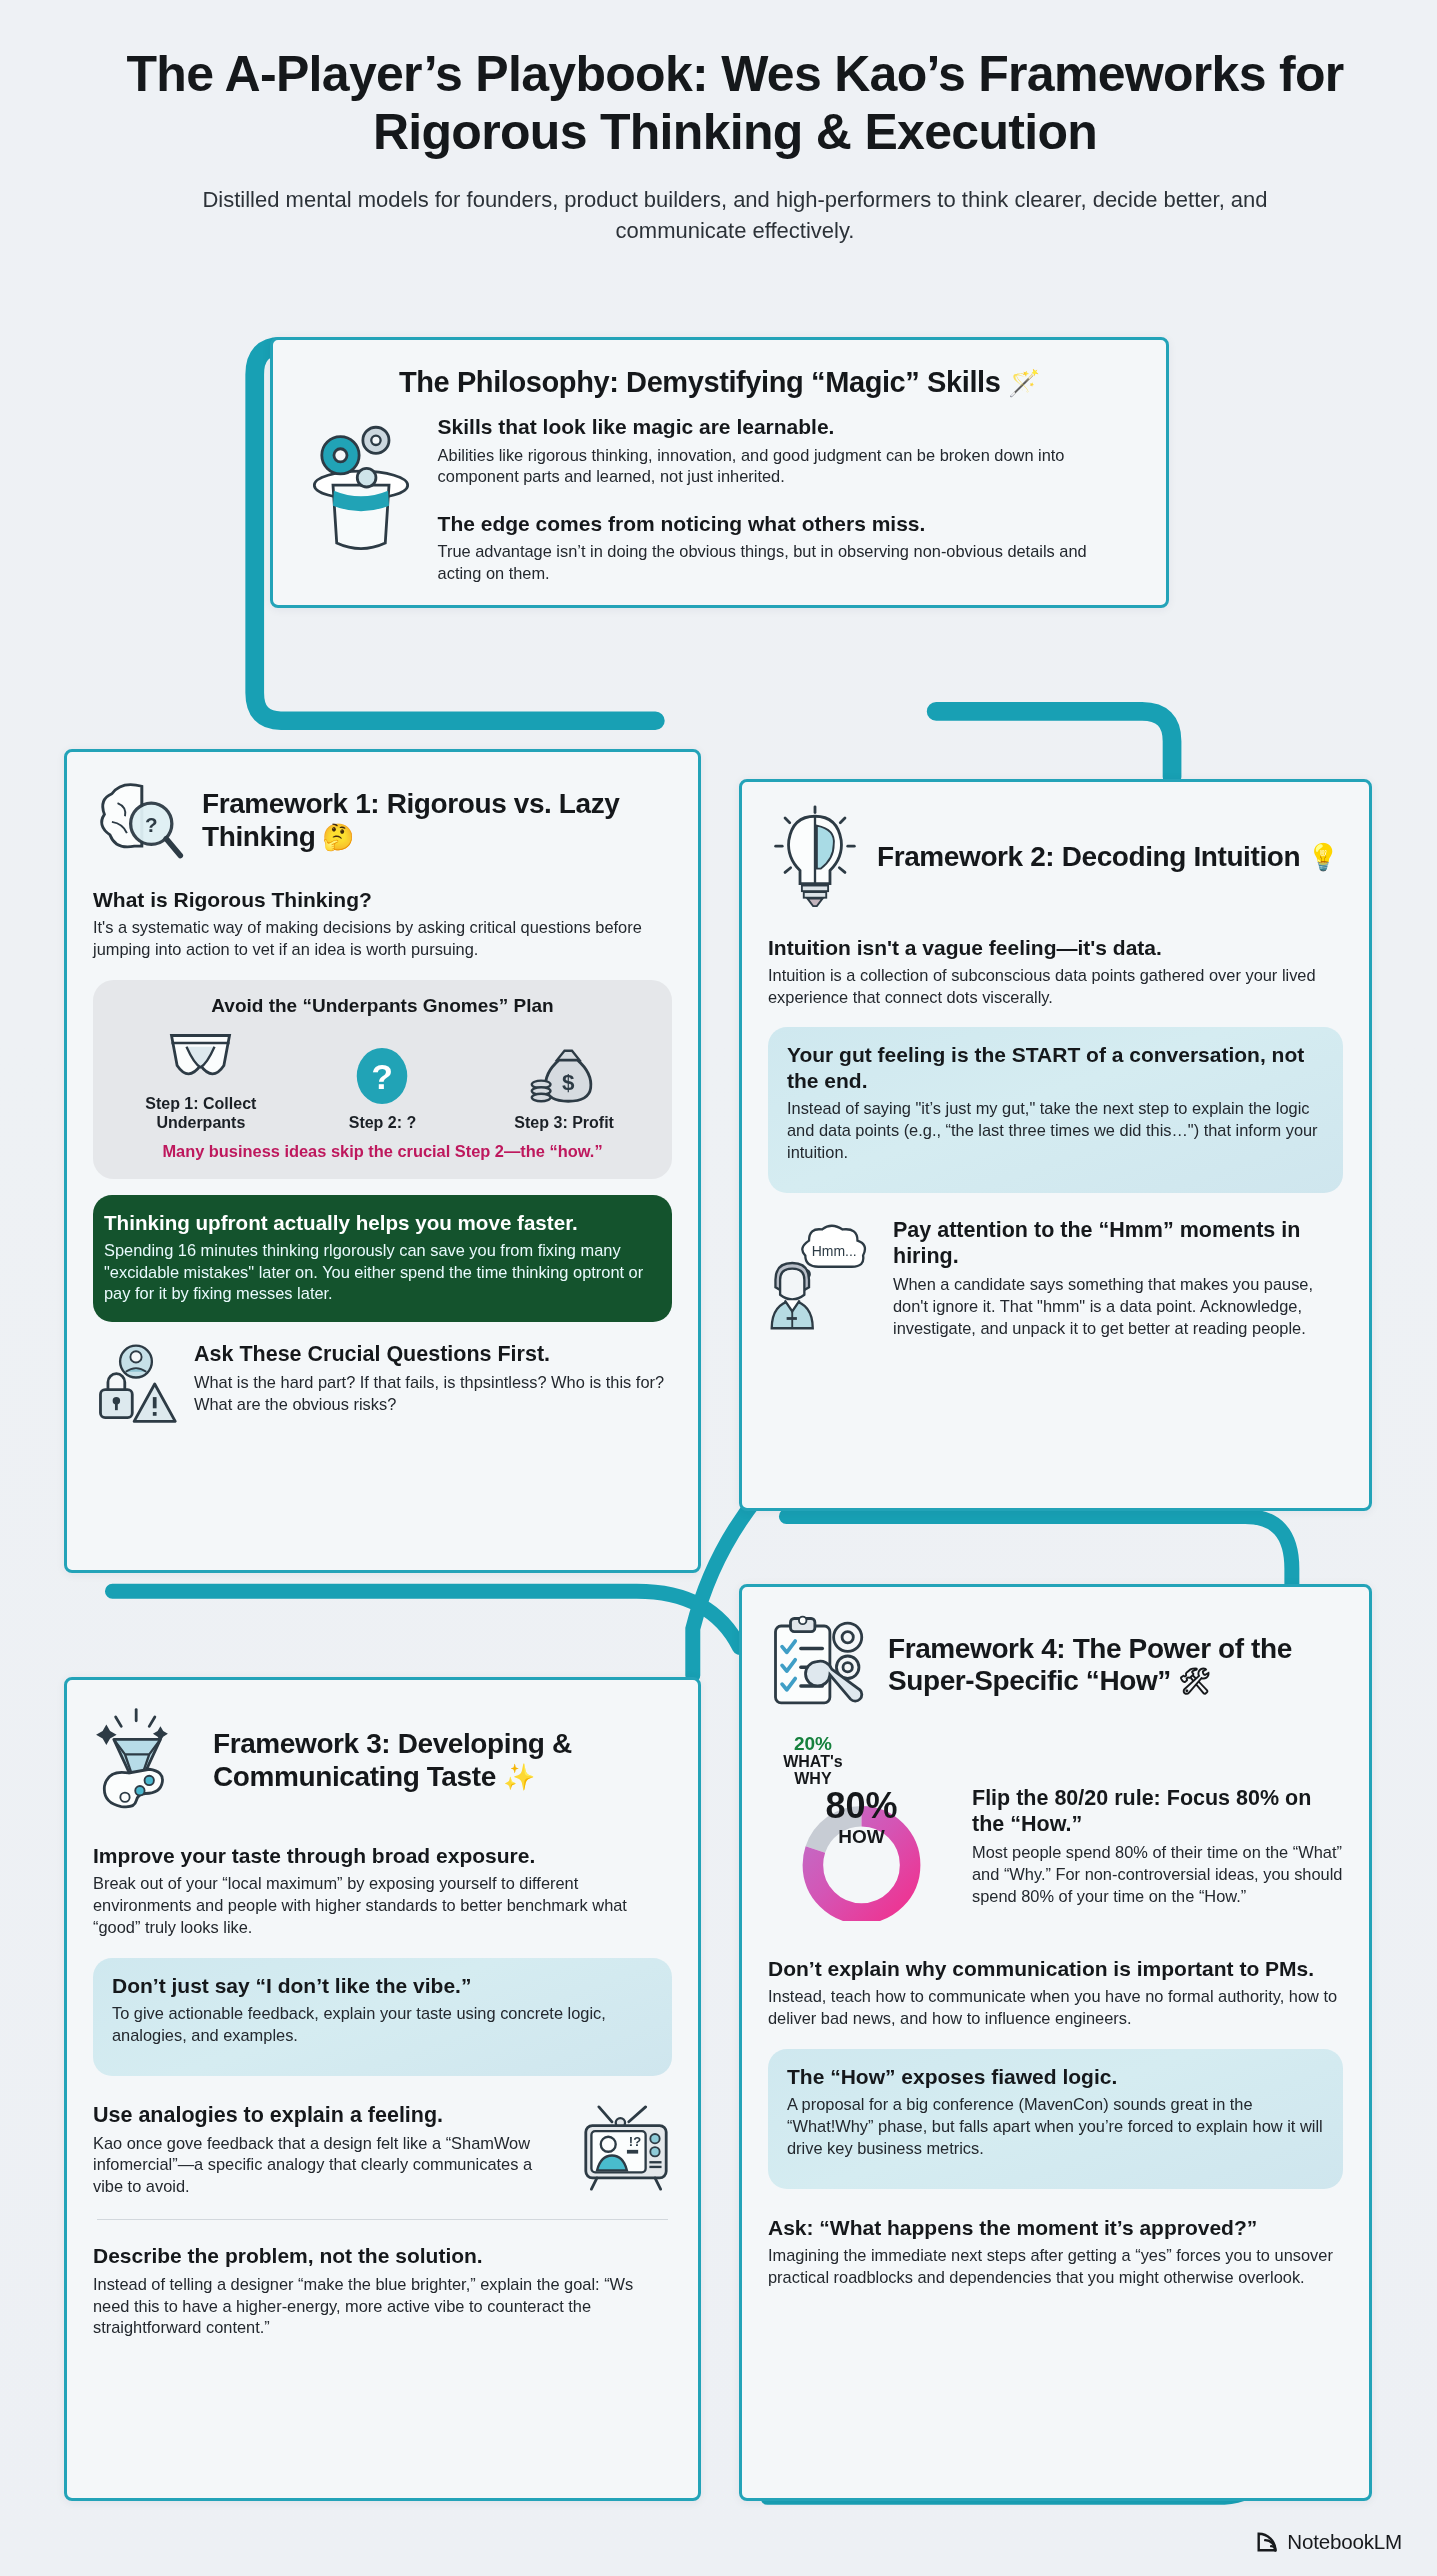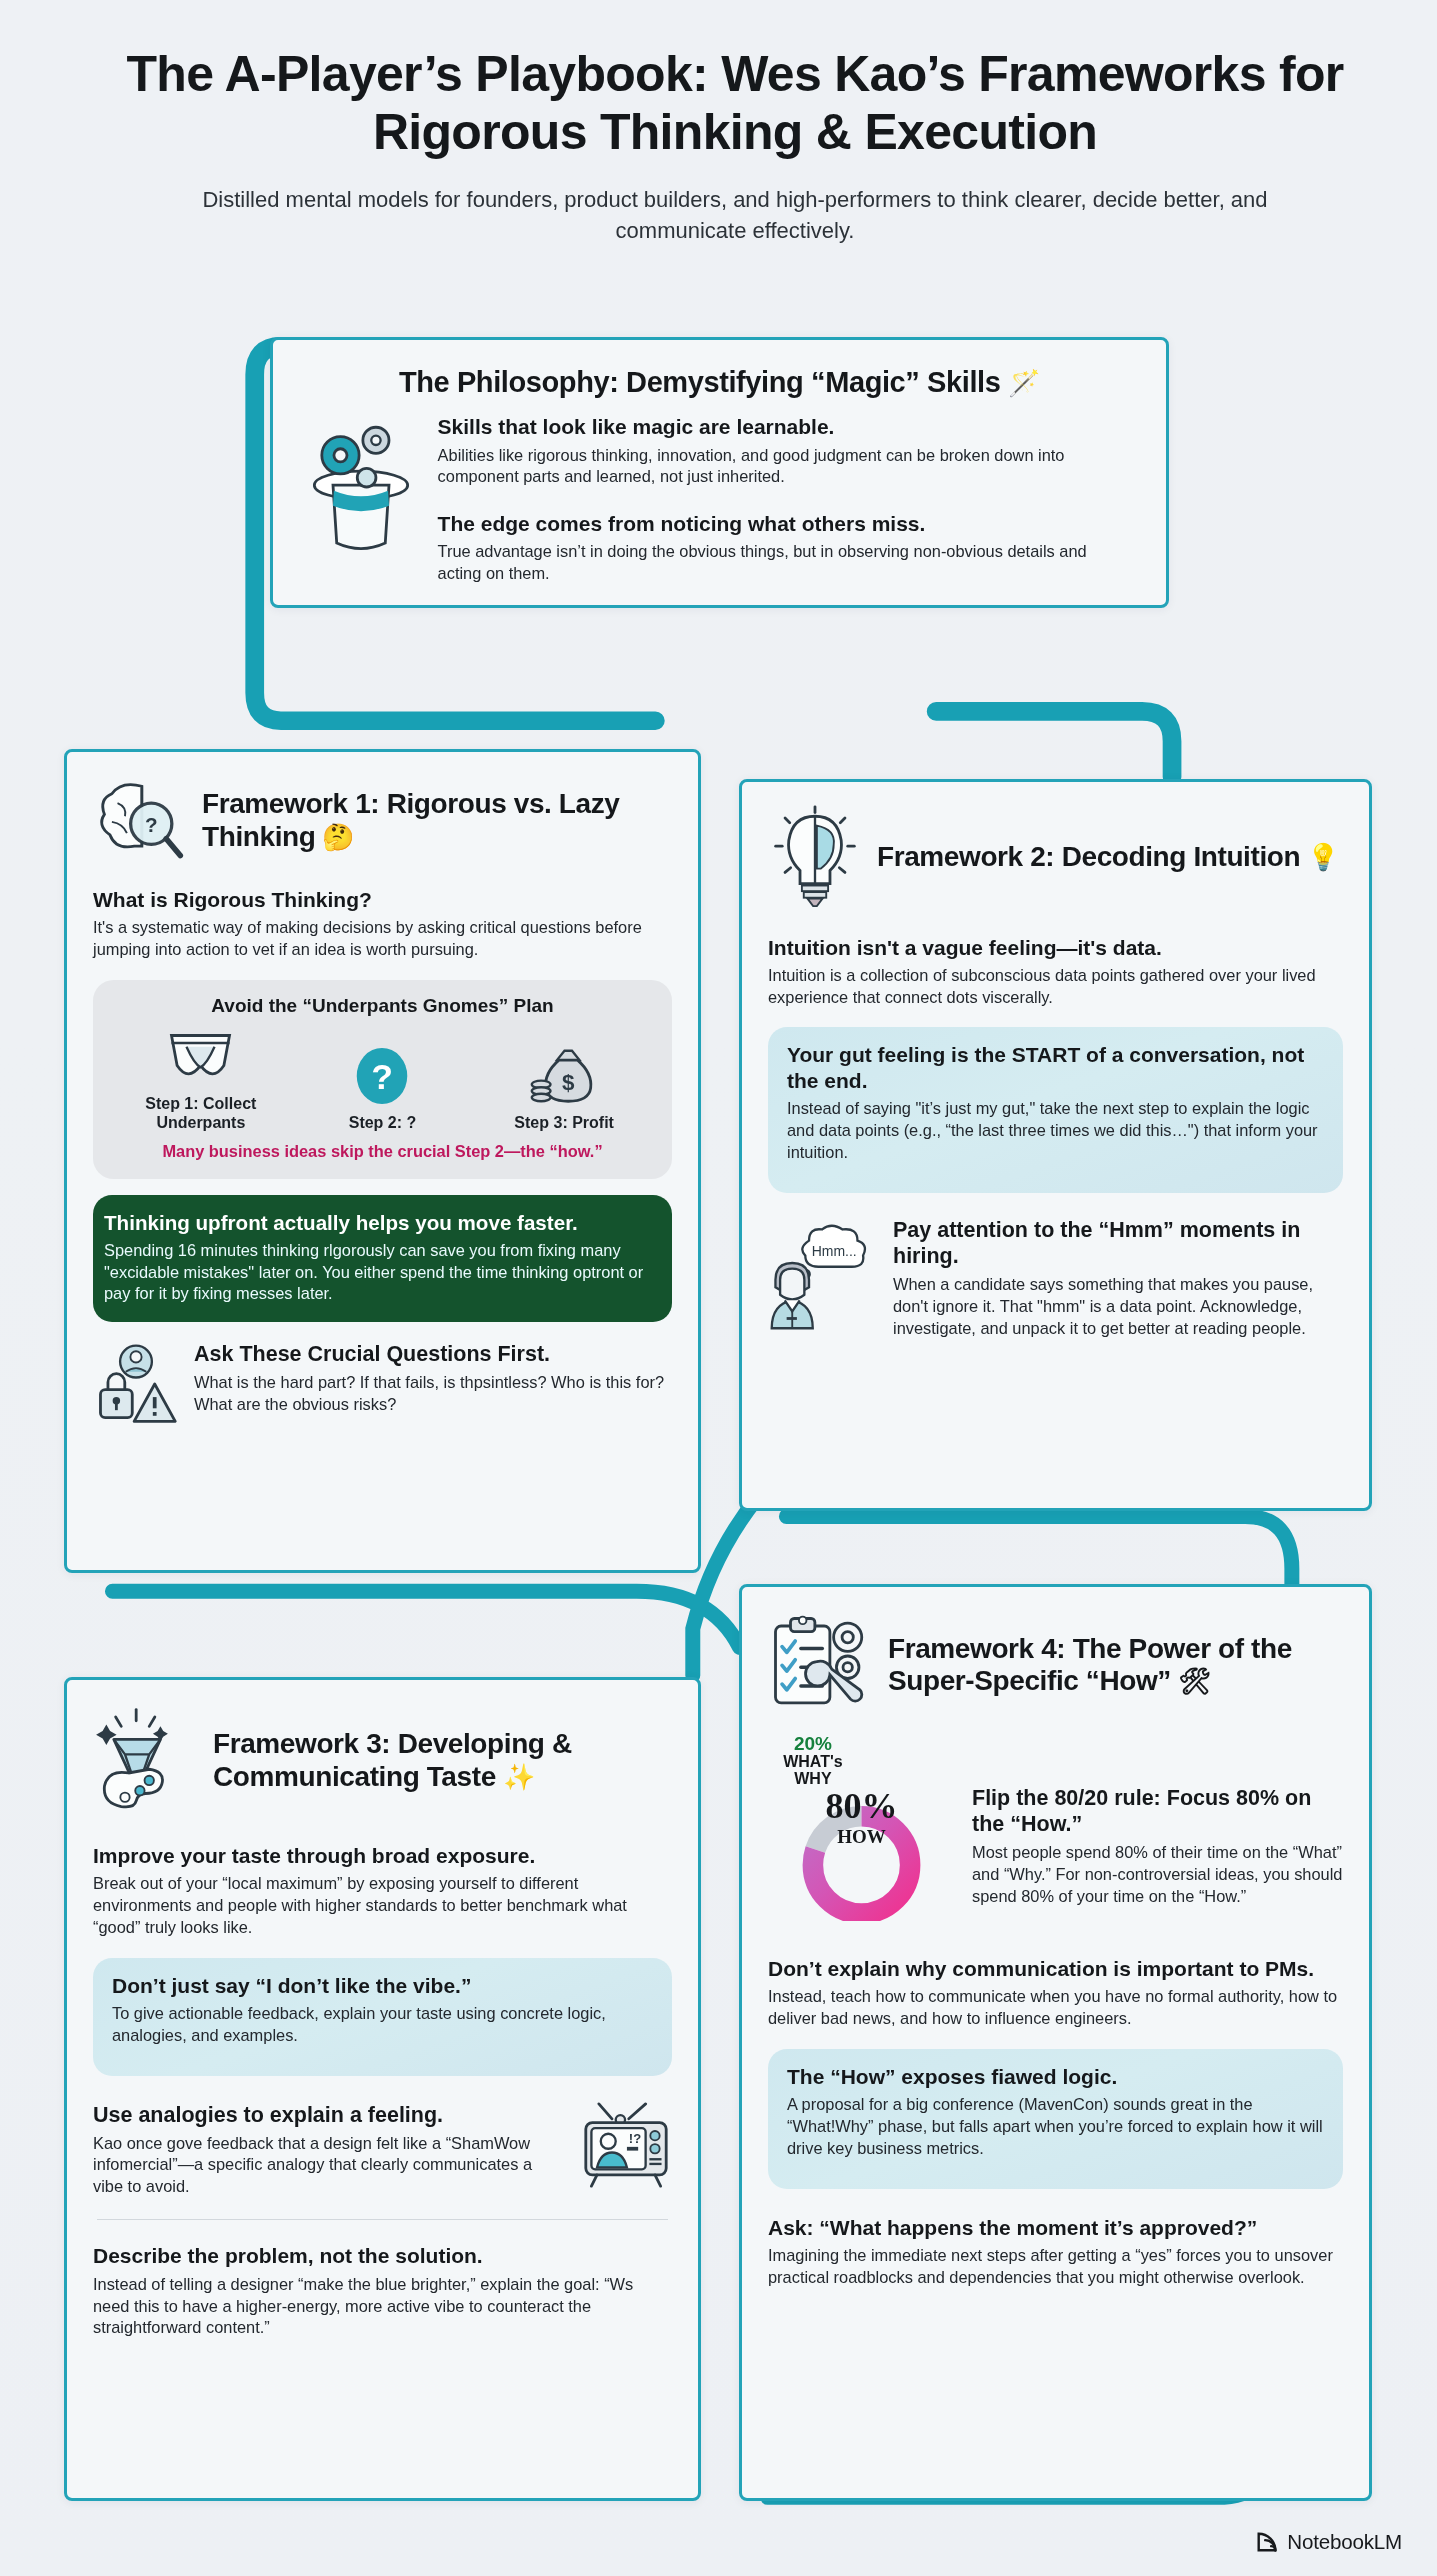--- a/index.html
+++ b/index.html
@@ -72,21 +72,21 @@
 
   .row { display: flex; gap: 15px; align-items: flex-start; margin-top: 19px; }
   .row .txt { flex: 1; }
   .hr { height: 0.9px; background: #d3d8dd; margin: 20.6px 3.7px 3.7px 3.7px; }
 
   .donut-row { display: flex; gap: 17px; align-items: flex-start; margin-top: 15px; }
   .donut-wrap { position: relative; width: 187px; flex: 0 0 187px; }
   .donut-cap { position: absolute; left: 1.9px; top: 0px; text-align: center; width: 86px; }
   .donut-cap .big { font-size: 19px; font-weight: 800; color: #15803d; line-height: 1.05; }
   .donut-cap .sm { font-size: 16px; font-weight: 800; color: #15181b; line-height: 1.05; }
-  .donut-center { position: absolute; left: 0; top: 54px; width: 187px; text-align: center; font-family: Liberation Serif, serif; }
+  .donut-center { position: absolute; left: 0; top: 54px; width: 187px; text-align: center; }
   .donut-center .pct { font-size: 36px; font-weight: 800; color: #15181b; line-height: 1; }
   .donut-center .lbl { font-size: 19px; font-weight: 800; color: #15181b; margin-top: 1.9px; }
 
   .footer { position: absolute; right: 36px; bottom: 22.5px; display: flex; align-items: center; gap: 8.4px; }
   .footer-text { font-size: 20.6px; color: #17191c; letter-spacing: -0.2px; }
   .icon { flex: 0 0 auto; display: block; }
 </style>
 </head>
 <body>
 
@@ -326,21 +326,21 @@
       <div class="blk" style="margin-top:26px;">
         <div class="blk-h">Improve your taste through broad exposure.</div>
         <div class="blk-p">Break out of your “local maximum” by exposing yourself to different environments and people with higher standards to better benchmark what “good” truly looks like.</div>
       </div>
 
       <div class="lightbox">
         <div class="blk-h">Don’t just say “I don’t like the vibe.”</div>
         <div class="blk-p">To give actionable feedback, explain your taste using concrete logic, analogies, and examples.</div>
       </div>
 
-      <div class="row" style="margin-top:26px; align-items:flex-start;">
+      <div class="row" style="margin-top:26px; align-items:center;">
         <div class="txt">
           <div class="blk-h" style="font-size:21.5px;">Use analogies to explain a feeling.</div>
           <div class="blk-p">Kao once gove feedback that a design felt like a “ShamWow infomercial”—a specific analogy that clearly communicates a vibe to avoid.</div>
         </div>
         <div class="icon" style="flex:0 0 92px;">
           <svg width="92" height="86" viewBox="0 0 98 92">
             <g stroke="#2d3b45" stroke-width="3" stroke-linecap="round" fill="none">
               <path d="M34 18 L20 2"></path>
                 <path d="M52 18 L70 2"></path>
             </g>

